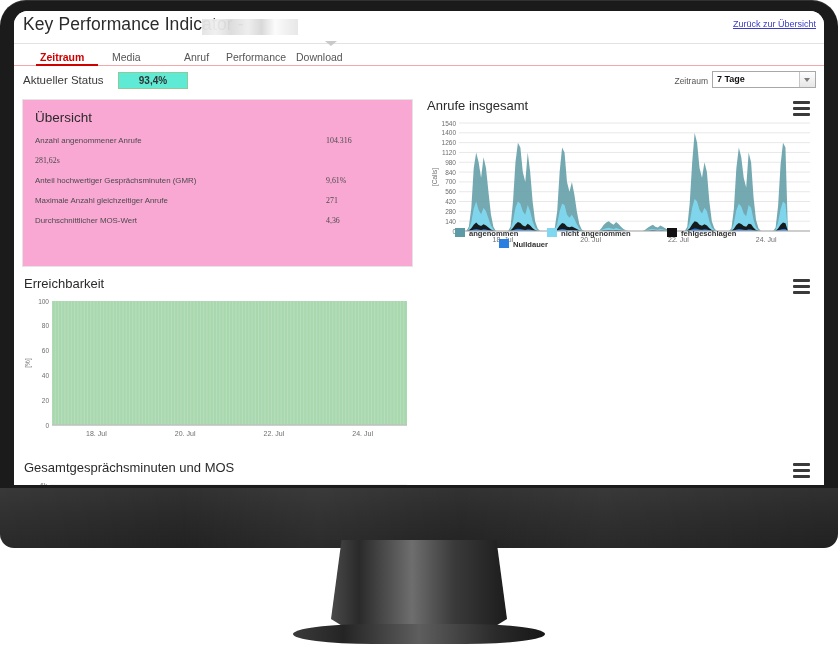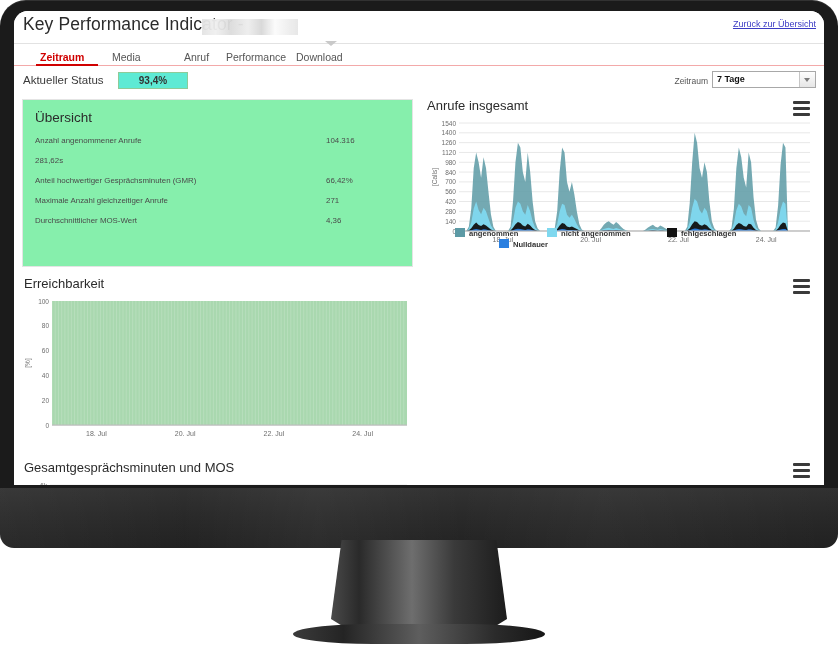--- a/index.html
+++ b/index.html
@@ -119,28 +119,28 @@
     border-left: 3.5px solid transparent; border-right: 3.5px solid transparent;
     border-top: 4px solid #7b7b7b;
   }
 
   
   .panels { position: relative; padding: 0 8px; }
   .row { display: flex; gap: 12px; }
   .col { flex: 1; position: relative; }
 
   .overview-card {
-    background: #86efac; border: 1px solid #e4e4e4;
+    background: #f9a8d4; border: 1px solid #e4e4e4;
     padding: 10px 12px 12px 12px; box-sizing: border-box;
     height: 168px; margin-top: 3px;
   }
   .overview-title { font-size: 13.5px; color: #2b2b2b; margin-bottom: 9px; }
   .ov-row { display:flex; font-size: 7.9px; color: #4a4a4a; margin-top: 11px; align-items: flex-end; }
   .ov-label { flex: 1; }
-  .ov-value { width: 74px; }
+  .ov-value { width: 74px; font-family: Liberation Serif, serif; }
 
   .chart-card { position: relative; height: 172px; }
   .chart-title {
     font-size: 13px; color: #2b2b2b; padding-left: 2px; padding-top: 2px;
   }
   .burger { position:absolute; right: 6px; top: 5px; width: 17px; }
   .burger span { display:block; height: 3px; background:#3a3a3a; margin-bottom: 3px; border-radius:1px; }
 
   .plot { position: relative; margin-top: 4px; }
 
@@ -199,21 +199,21 @@
             <div class="overview-title">Übersicht</div>
             <div class="ov-row">
               <div class="ov-label">Anzahl angenommener Anrufe</div>
               <div class="ov-value">104.316</div>
             </div>
             <div class="ov-row">
               <div class="ov-value">281,62s</div>
             </div>
             <div class="ov-row">
               <div class="ov-label">Anteil hochwertiger Gesprächsminuten (GMR)</div>
-              <div class="ov-value">66,42%</div>
+              <div class="ov-value">9,61%</div>
             </div>
             <div class="ov-row">
               <div class="ov-label">Maximale Anzahl gleichzeitiger Anrufe</div>
               <div class="ov-value">271</div>
             </div>
             <div class="ov-row">
               <div class="ov-label">Durchschnittlicher MOS-Wert</div>
               <div class="ov-value">4,36</div>
             </div>
           </div>

